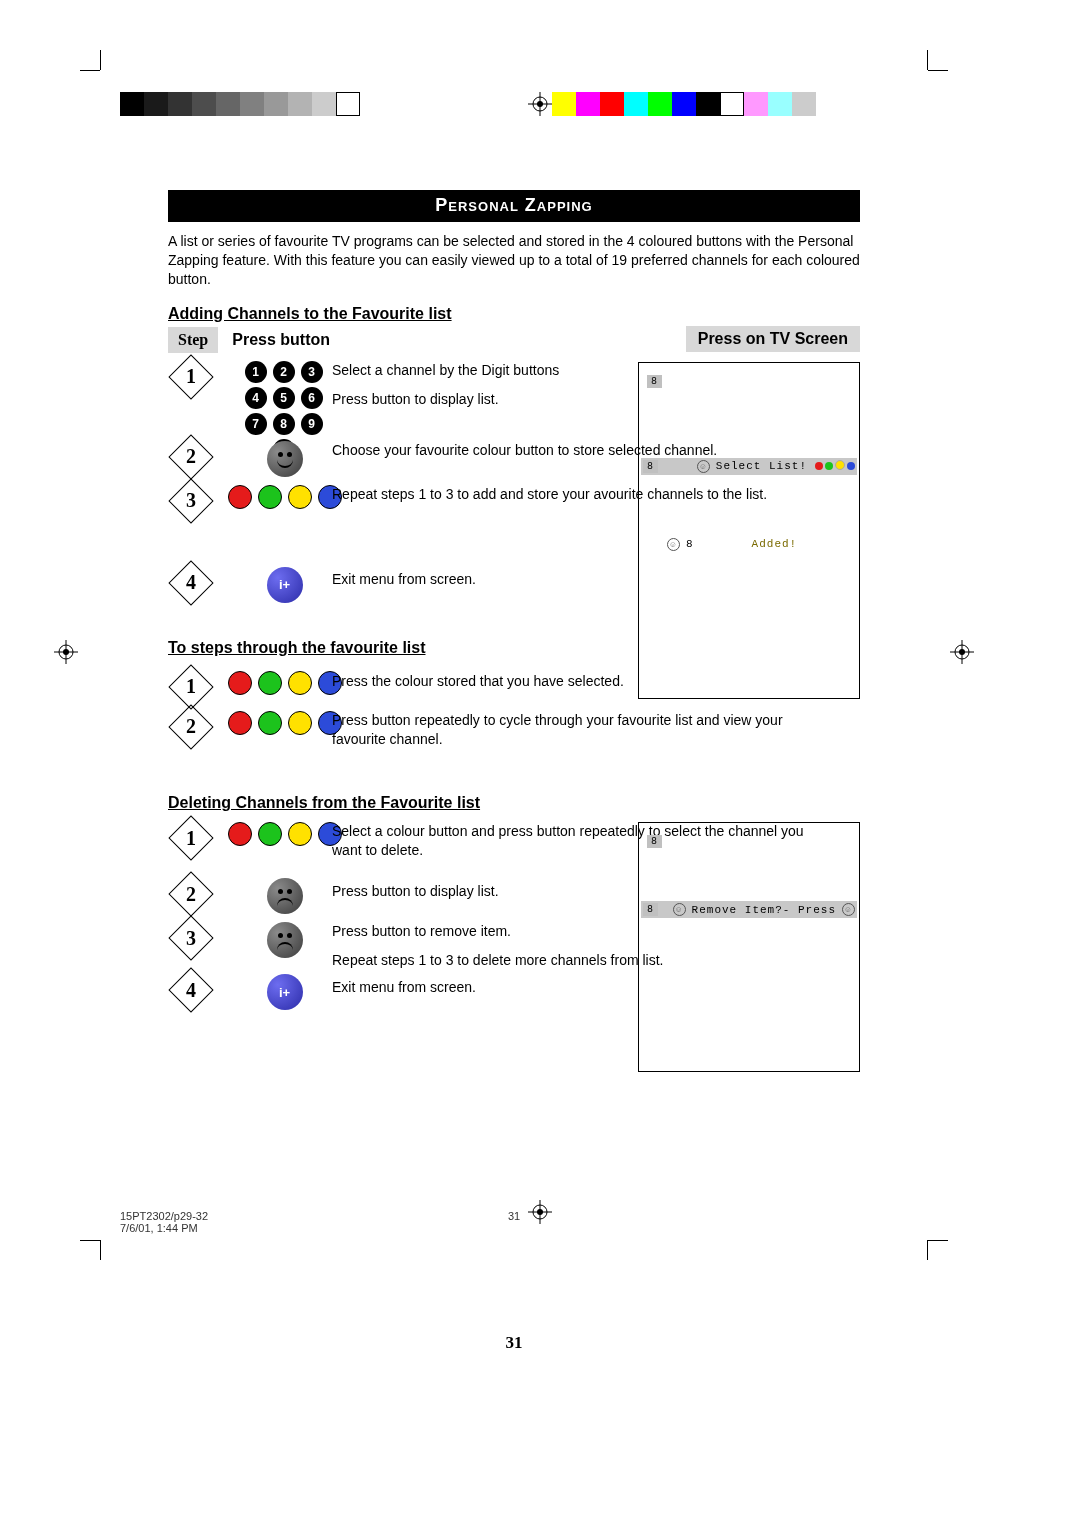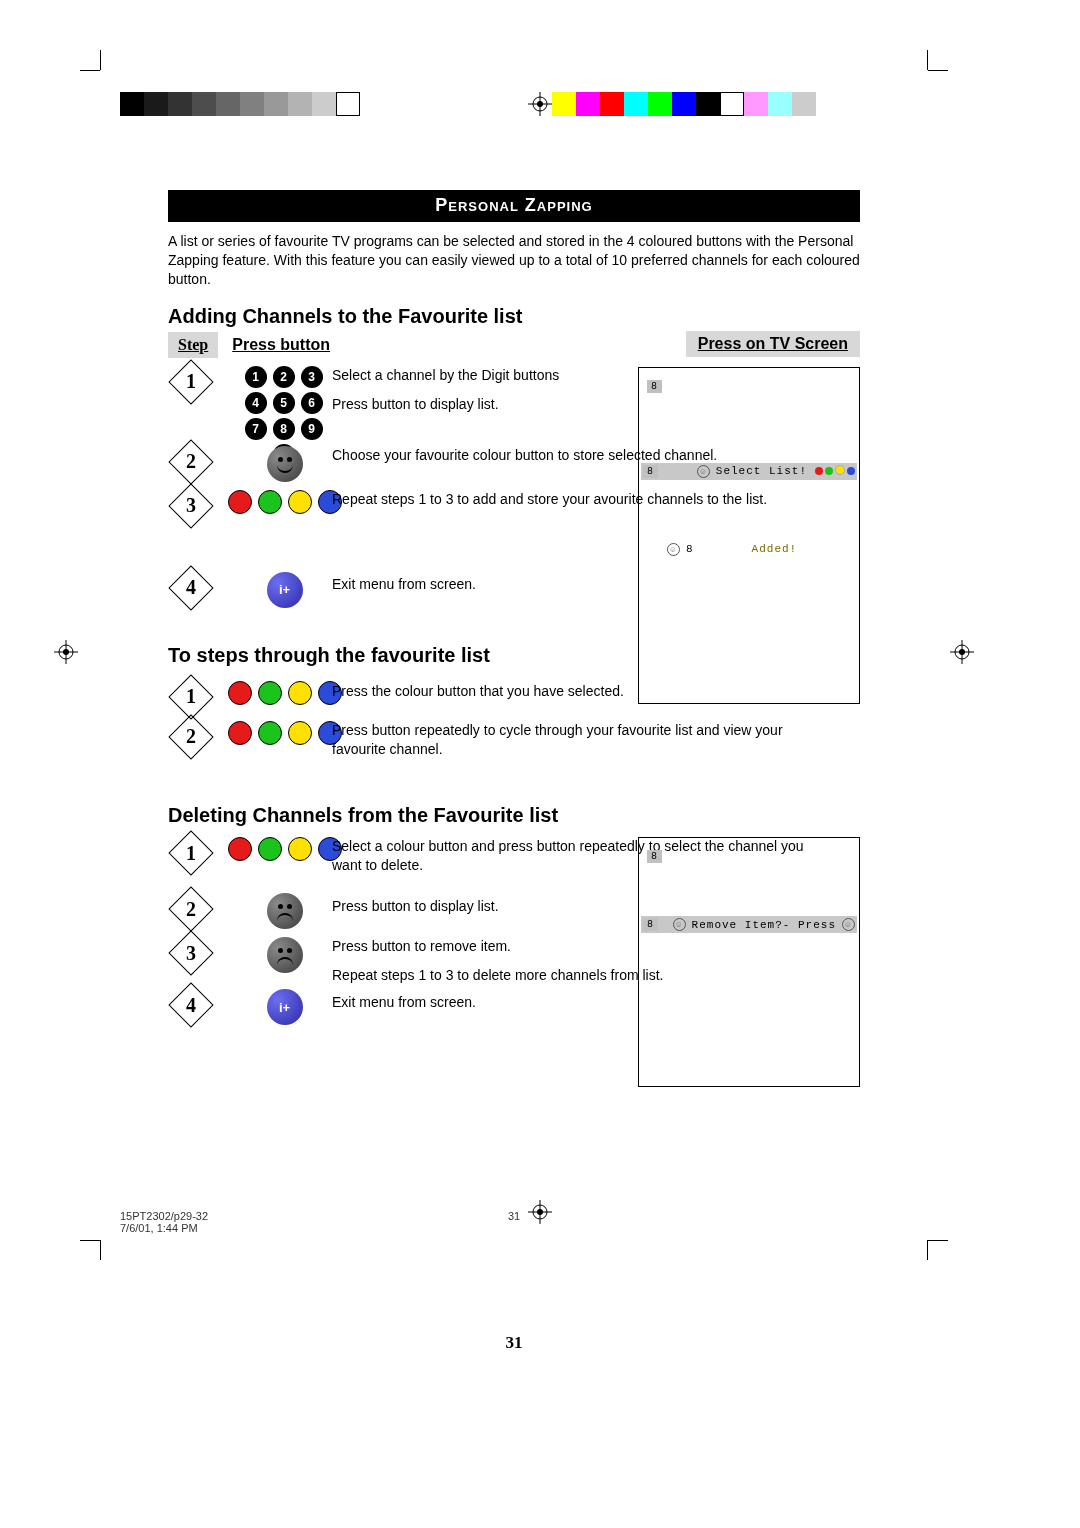--- a/index.html
+++ b/index.html
@@ -36,22 +36,22 @@
     background:#000;
     color:#fff;
     text-align:center;
     font-weight:bold;
     letter-spacing:1px;
     padding:5px 0 6px 0;
     font-size:18px;
     font-variant: small-caps;
   }
   .intro { margin:10px 0 16px 0; line-height:1.35; }
-  .subhead { font-weight:bold; font-size:20px; margin-top:10px; }
-  .cols-header { display:flex; align-items:flex-end; margin-top:4px;text-decoration:underline; }
+  .subhead { font-weight:bold; text-decoration:underline; font-size:16px; margin-top:10px; }
+  .cols-header { display:flex; align-items:flex-end; margin-top:4px; }
   .step-hdr { background:#d8d8d8; font-weight:bold; padding:4px 10px; font-size:16px; font-family: Georgia, serif; }
   .press-hdr { font-weight:bold; padding:4px 14px; font-size:16px; }
   .result-hdr { background:#d8d8d8; font-weight:bold; padding:4px 12px; font-size:16px; margin-left:auto; }
   .row { display:flex; align-items:flex-start; margin-top:8px; }
   .stepnum {
     width:32px; height:32px; flex:0 0 32px;
     position:relative; margin-right:30px; margin-left:7px;
     font-family: Georgia, serif;
   }
   .stepnum::before {
@@ -174,21 +174,21 @@
     <svg viewBox="0 0 24 24">
         <circle cx="12" cy="12" r="7" fill="none" stroke="#000"></circle>
         <line x1="0" y1="12" x2="24" y2="12" stroke="#000"></line>
         <line x1="12" y1="0" x2="12" y2="24" stroke="#000"></line>
         <circle cx="12" cy="12" r="3" fill="#000"></circle>
       </svg>
   </div>
 
   <div class="content">
     <div class="title-bar">Personal Zapping</div>
-    <div class="intro">A list or series of favourite TV programs can be selected and stored in the 4 coloured buttons with the Personal Zapping feature. With this feature you can easily viewed up to a total of 10 preferred channels for each coloured button.</div>
+    <div class="intro">A list or series of favourite TV programs can be selected and stored in the 4 coloured buttons with the Personal Zapping feature. With this feature you can easily viewed up to a total of 19 preferred channels for each coloured button.</div>
 
     <div class="subhead">Adding Channels to the Favourite list</div>
 
     <div class="tv-section">
       <div class="cols-header">
         <div class="step-hdr">Step</div>
         <div class="press-hdr">Press button</div>
         <div class="result-hdr tv-hdr-pos" style="position:relative;">Press on TV Screen</div>
       </div>
 
@@ -294,21 +294,21 @@
         </div>
       <div class="btns">
         <div class="cbtns">
             <div class="cbtn r"></div>
             <div class="cbtn g"></div>
             <div class="cbtn y"></div>
             <div class="cbtn b"></div>
           </div>
       </div>
       <div class="desc" style="align-self:center;">
-        <p>Press the colour button that you have selected.</p>
+        <p>Press the colour stored that you have selected.</p>
       </div>
     </div>
 
     <div class="row">
       <div class="stepnum">
           <span>2</span>
         </div>
       <div class="btns">
         <div class="cbtns">
             <div class="cbtn r"></div>

